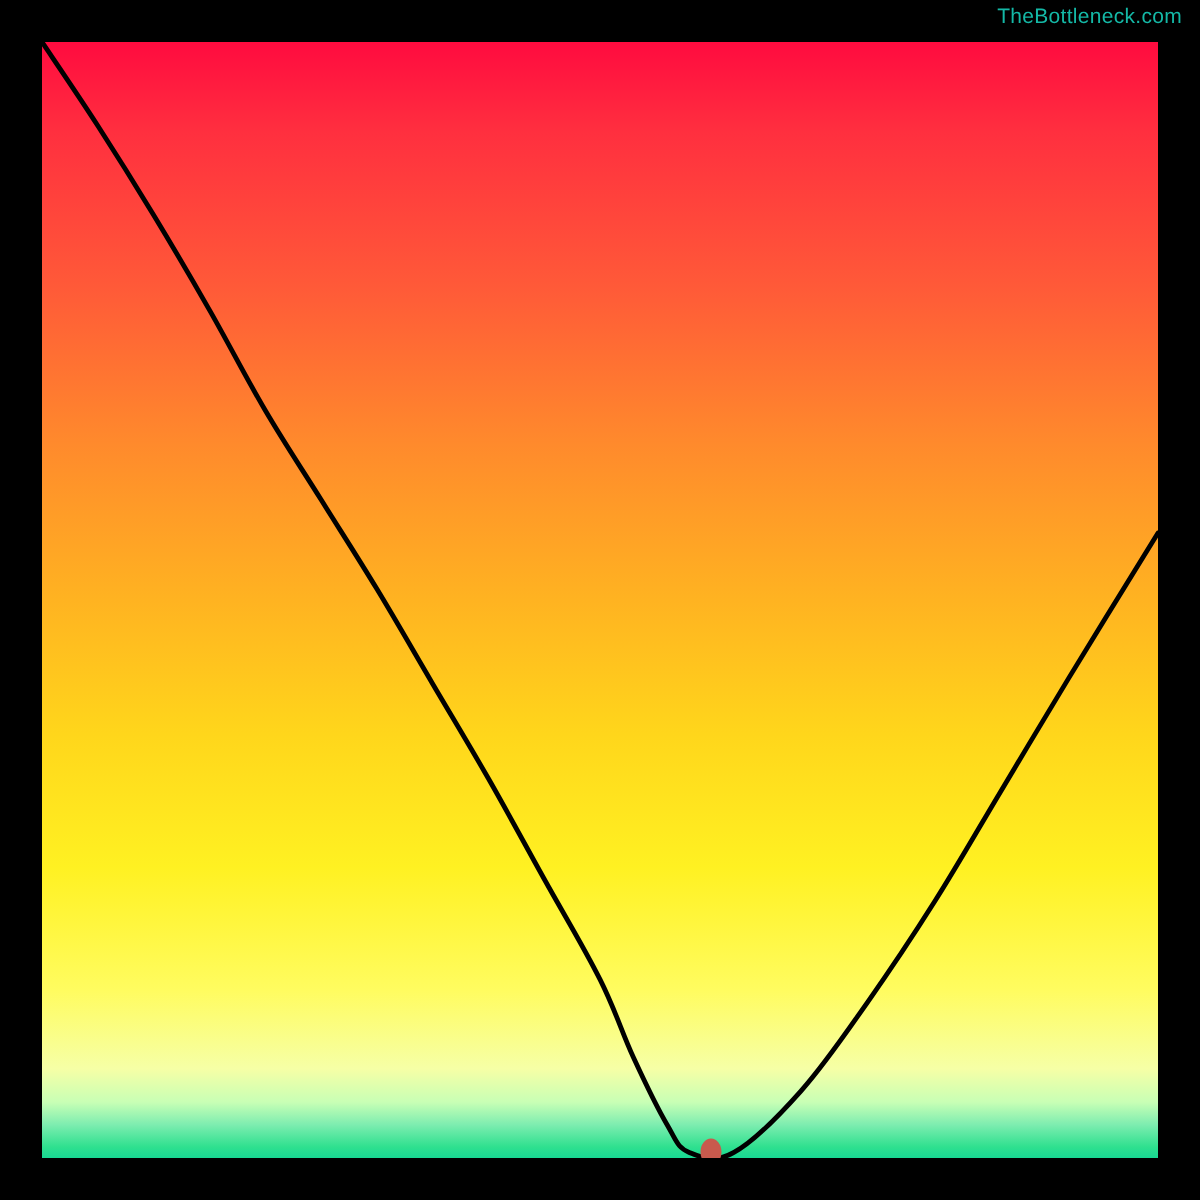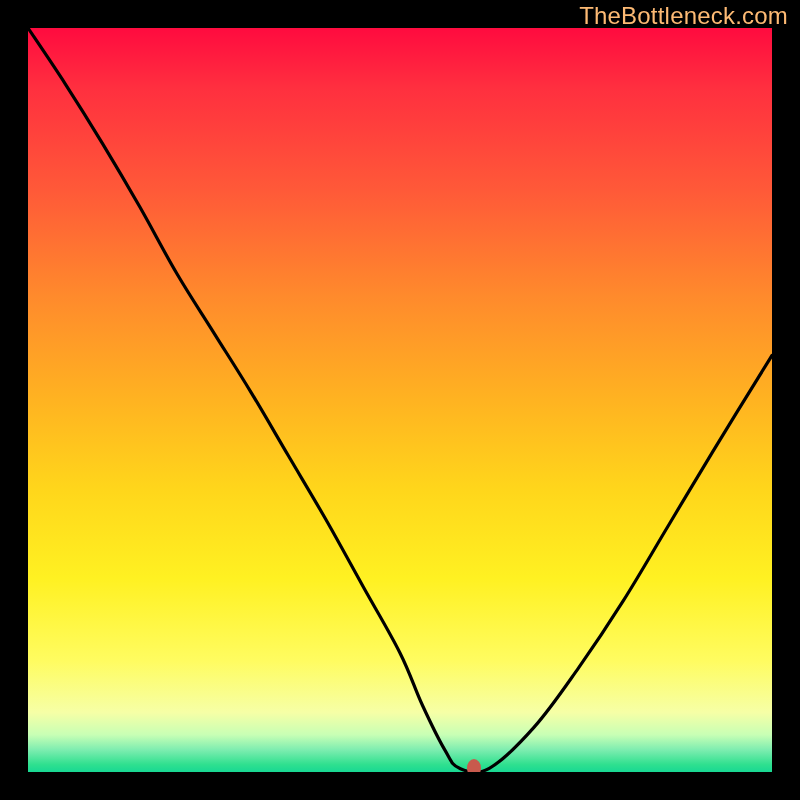--- a/index.html
+++ b/index.html
@@ -16,22 +16,22 @@
     left: 0;
     top: 0;
     width: 800px;
     height: 800px;
     background: #000;
   }
   .watermark {
     position: absolute;
     top: 2px;
     right: 12px;
-    color: #fdba74;
-    font-size: 24px;
+    color: #14b8a6;
+    font-size: 14px;
     font-weight: 500;
     letter-spacing: 0.2px;
     user-select: none;
   }
   .plot-area {
     position: absolute;
     left: 28px;
     top: 28px;
     width: 744px;
     height: 744px;

